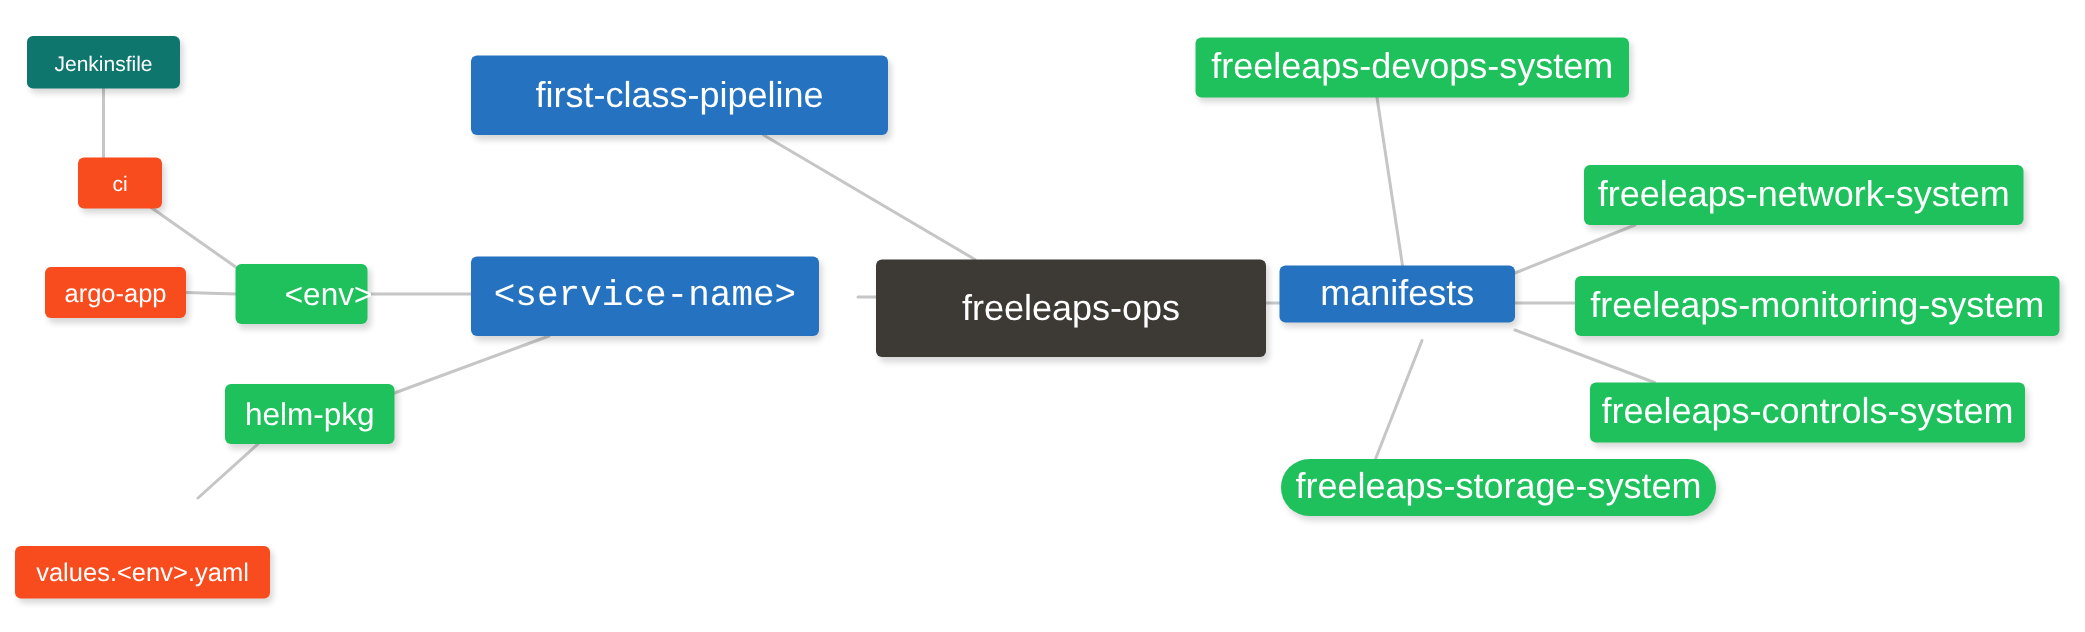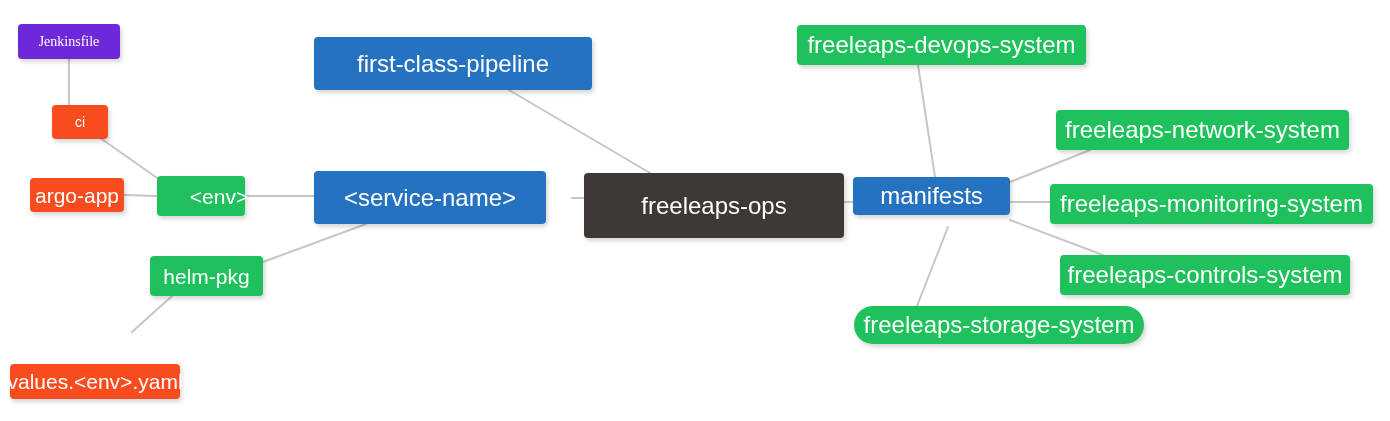--- a/index.html
+++ b/index.html
@@ -36,26 +36,26 @@
     color: #ffffff;
     border-radius: 4px;
     white-space: nowrap;
     line-height: 1;
     box-shadow: 2px 3px 4px rgba(0,0,0,0.16);
     letter-spacing: 0px;
     text-align: center;
   }
   .node.green  { background: #1ec15c; }
   .node.blue   { background: #2572c0; }
-  .node.orange { background: #6d28d9; font-family: Liberation Serif, serif; }
+  .node.orange { background: #0f766e; }
   .node.red    { background: #f84c1e; }
   .node.dark   { background: #3d3935; }
 
   .sz-xs  { font-size: 14px; }
-  .sz-s   { font-size: 21px; }
+  .sz-s   { font-size: 17px; }
   .sz-m   { font-size: 21px; }
   .sz-l   { font-size: 24px; }
   .sz-xl  { font-size: 24px; }
 </style>
 </head>
 <body>
 
 <div id="canvas">
   <svg id="edges" viewBox="0 0 1390 421" width="1390" height="421" aria-hidden="true">
       <line x1="69" y1="59" x2="69" y2="105" stroke="#c6c6c6" stroke-width="2" stroke-linecap="round"></line>
@@ -74,21 +74,21 @@
       <line x1="948" y1="227" x2="917" y2="306" stroke="#c6c6c6" stroke-width="2" stroke-linecap="round"></line>
     </svg>
   <div id="nodes">
       <div class="node orange sz-xs" style="left: 18px; top: 24px; width: 102px; height: 35px;">Jenkinsfile</div>
       <div class="node red sz-xs" style="left: 52px; top: 105px; width: 56px; height: 34px;">ci</div>
       <div class="node red sz-s" style="left: 30px; top: 178px; width: 94px; height: 34px;">argo-app</div>
       <div class="node green sz-m" style="left: 157px; top: 176px; width: 88px; height: 40px; padding-left: 36px;">&lt;env&gt;</div>
       <div class="node green sz-m" style="left: 150px; top: 256px; width: 113px; height: 40px;">helm-pkg</div>
       <div class="node red sz-s" style="left: 10px; top: 332px; width: 170px; height: 35px; margin-top: 32px;">values.&lt;env&gt;.yaml</div>
       <div class="node blue sz-xl" style="left: 314px; top: 37px; width: 278px; height: 53px;">first-class-pipeline</div>
-      <div class="node blue sz-xl" style="left: 314px; top: 171px; width: 232px; height: 53px;">&lt;service-name&gt;</div>
+      <div class="node blue sz-xl" style="left: 314px; top: 171px; width: 232px; height: 53px; font-family: Liberation Mono, monospace;">&lt;service-name&gt;</div>
       <div class="node dark sz-xl" style="left: 584px; top: 173px; width: 260px; height: 65px;">freeleaps-ops</div>
       <div class="node blue sz-l" style="left: 853px; top: 177px; width: 157px; height: 38px;">manifests</div>
       <div class="node green sz-l" style="left: 797px; top: 25px; width: 289px; height: 40px;">freeleaps-devops-system</div>
       <div class="node green sz-l" style="left: 1056px; top: 110px; width: 293px; height: 40px;">freeleaps-network-system</div>
       <div class="node green sz-l" style="left: 1050px; top: 184px; width: 323px; height: 40px;">freeleaps-monitoring-system</div>
       <div class="node green sz-l" style="left: 1060px; top: 255px; width: 290px; height: 40px;">freeleaps-controls-system</div>
       <div class="node green sz-l" style="left: 854px; top: 306px; width: 290px; height: 38px; border-radius: 20px;">freeleaps-storage-system</div>
     </div>
 </div>
 

